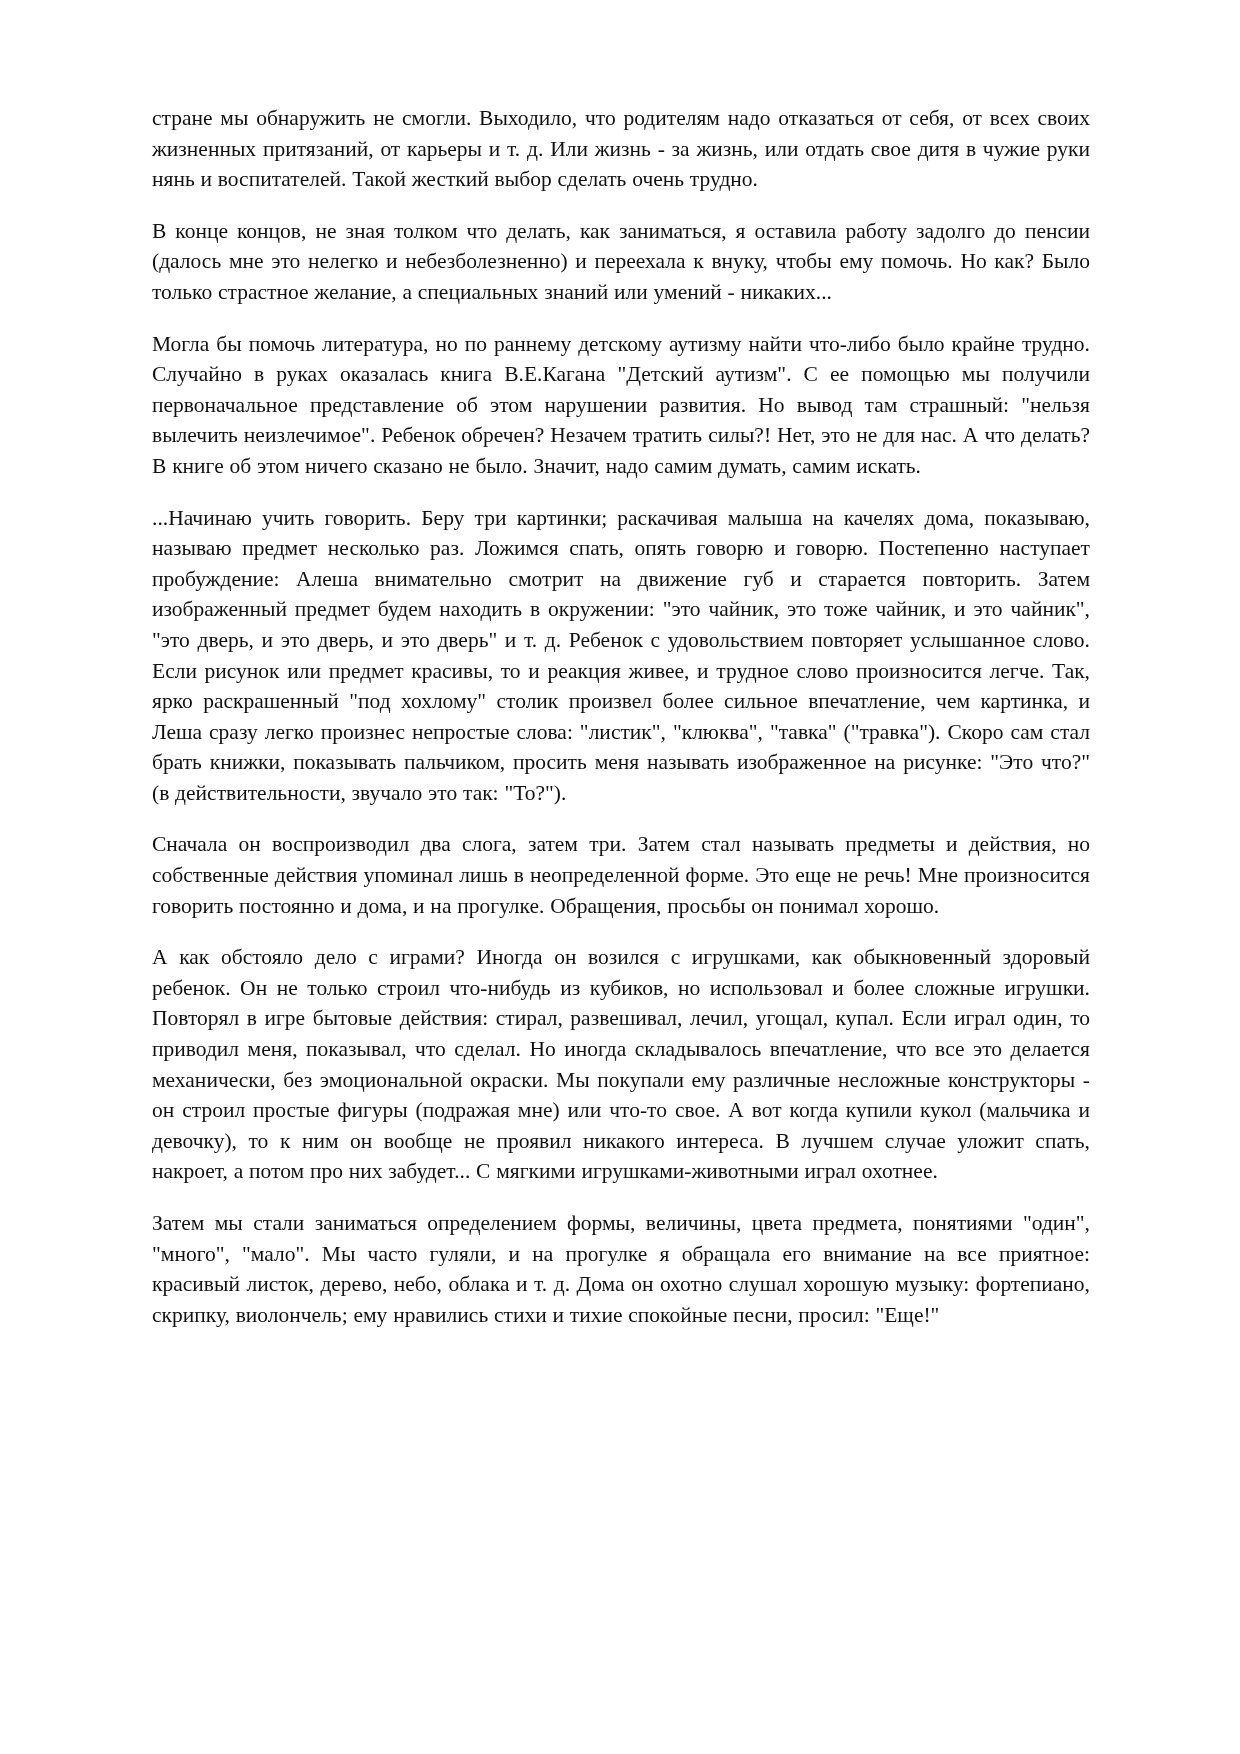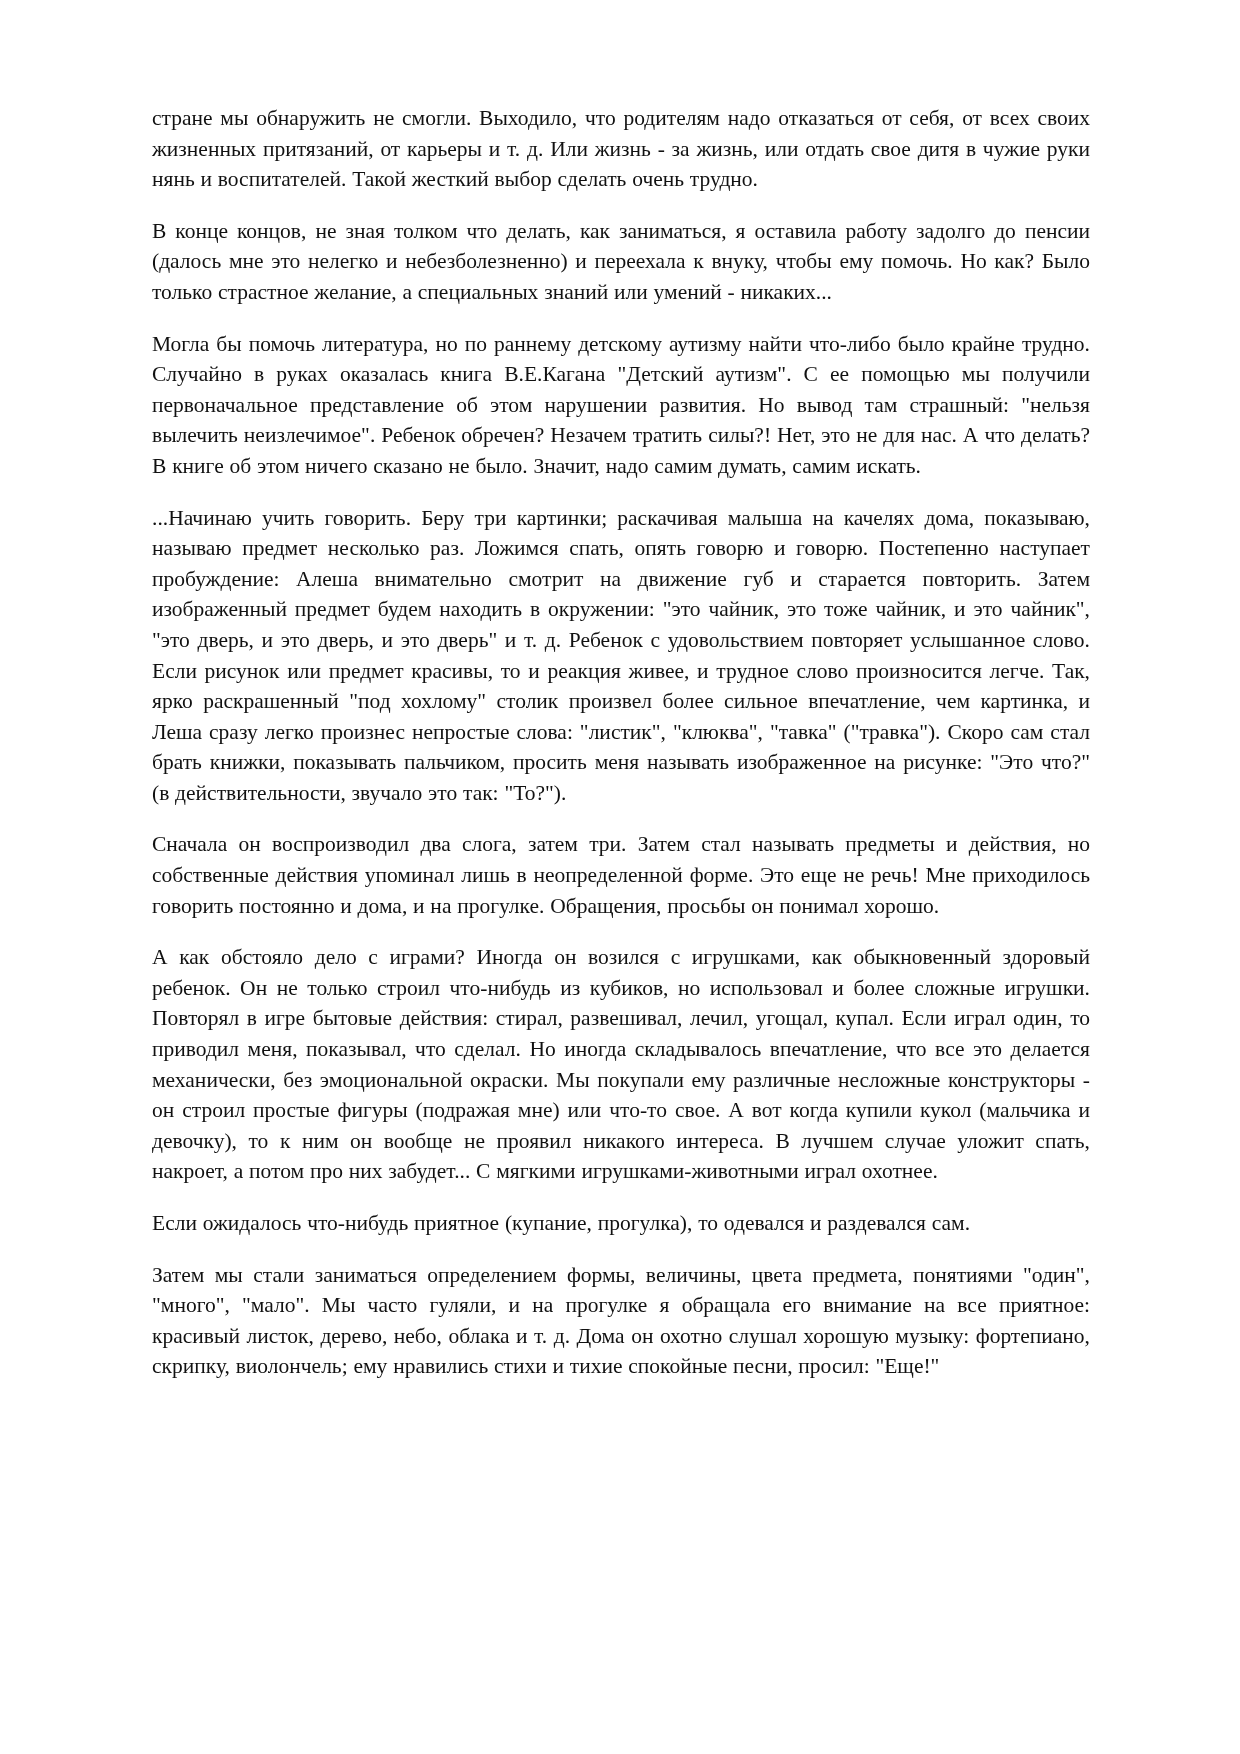--- a/index.html
+++ b/index.html
@@ -39,18 +39,17 @@
 </style>
 </head>
 <body>
 
 <div class="page">
   <div class="text-column">
     <p class="para">стране мы обнаружить не смогли. Выходило, что родителям надо отказаться от себя, от всех своих жизненных притязаний, от карьеры и т. д. Или жизнь - за жизнь, или отдать свое дитя в чужие руки нянь и воспитателей. Такой жесткий выбор сделать очень трудно.</p>
     <p class="para">В конце концов, не зная толком что делать, как заниматься, я оставила работу задолго до пенсии (далось мне это нелегко и небезболезненно) и переехала к внуку, чтобы ему помочь. Но как? Было только страстное желание, а специальных знаний или умений - никаких...</p>
     <p class="para">Могла бы помочь литература, но по раннему детскому аутизму найти что-либо было крайне трудно. Случайно в руках оказалась книга В.Е.Кагана "Детский аутизм". С ее помощью мы получили первоначальное представление об этом нарушении развития. Но вывод там страшный: "нельзя вылечить неизлечимое". Ребенок обречен? Незачем тратить силы?! Нет, это не для нас. А что делать? В книге об этом ничего сказано не было. Значит, надо самим думать, самим искать.</p>
     <p class="para">...Начинаю учить говорить. Беру три картинки; раскачивая малыша на качелях дома, показываю, называю предмет несколько раз. Ложимся спать, опять говорю и говорю. Постепенно наступает пробуждение: Алеша внимательно смотрит на движение губ и старается повторить. Затем изображенный предмет будем находить в окружении: "это чайник, это тоже чайник, и это чайник", "это дверь, и это дверь, и это дверь" и т. д. Ребенок с удовольствием повторяет услышанное слово. Если рисунок или предмет красивы, то и реакция живее, и трудное слово произносится легче. Так, ярко раскрашенный "под хохлому" столик произвел более сильное впечатление, чем картинка, и Леша сразу легко произнес непростые слова: "листик", "клюква", "тавка" ("травка"). Скоро сам стал брать книжки, показывать пальчиком, просить меня называть изображенное на рисунке: "Это что?" (в действительности, звучало это так: "То?").</p>
-    <p class="para">Сначала он воспроизводил два слога, затем три. Затем стал называть предметы и действия, но собственные действия упоминал лишь в неопределенной форме. Это еще не речь! Мне приходилось говорить постоянно и дома, и на прогулке. Обращения, просьбы он понимал хорошо.</p>
+    <p class="para">Сначала он воспроизводил два слога, затем три. Затем стал называть предметы и действия, но собственные действия упоминал лишь в неопределенной форме. Это еще не речь! Мне произносится говорить постоянно и дома, и на прогулке. Обращения, просьбы он понимал хорошо.</p>
     <p class="para">А как обстояло дело с играми? Иногда он возился с игрушками, как обыкновенный здоровый ребенок. Он не только строил что-нибудь из кубиков, но использовал и более сложные игрушки. Повторял в игре бытовые действия: стирал, развешивал, лечил, угощал, купал. Если играл один, то приводил меня, показывал, что сделал. Но иногда складывалось впечатление, что все это делается механически, без эмоциональной окраски. Мы покупали ему различные несложные конструкторы - он строил простые фигуры (подражая мне) или что-то свое. А вот когда купили кукол (мальчика и девочку), то к ним он вообще не проявил никакого интереса. В лучшем случае уложит спать, накроет, а потом про них забудет... С мягкими игрушками-животными играл охотнее.</p>
-    <p class="para">Если ожидалось что-нибудь приятное (купание, прогулка), то одевался и раздевался сам.</p>
     <p class="para">Затем мы стали заниматься определением формы, величины, цвета предмета, понятиями "один", "много", "мало". Мы часто гуляли, и на прогулке я обращала его внимание на все приятное: красивый листок, дерево, небо, облака и т. д. Дома он охотно слушал хорошую музыку: фортепиано, скрипку, виолончель; ему нравились стихи и тихие спокойные песни, просил: "Еще!"</p>
   </div>
 </div>
 
 </body></html>

